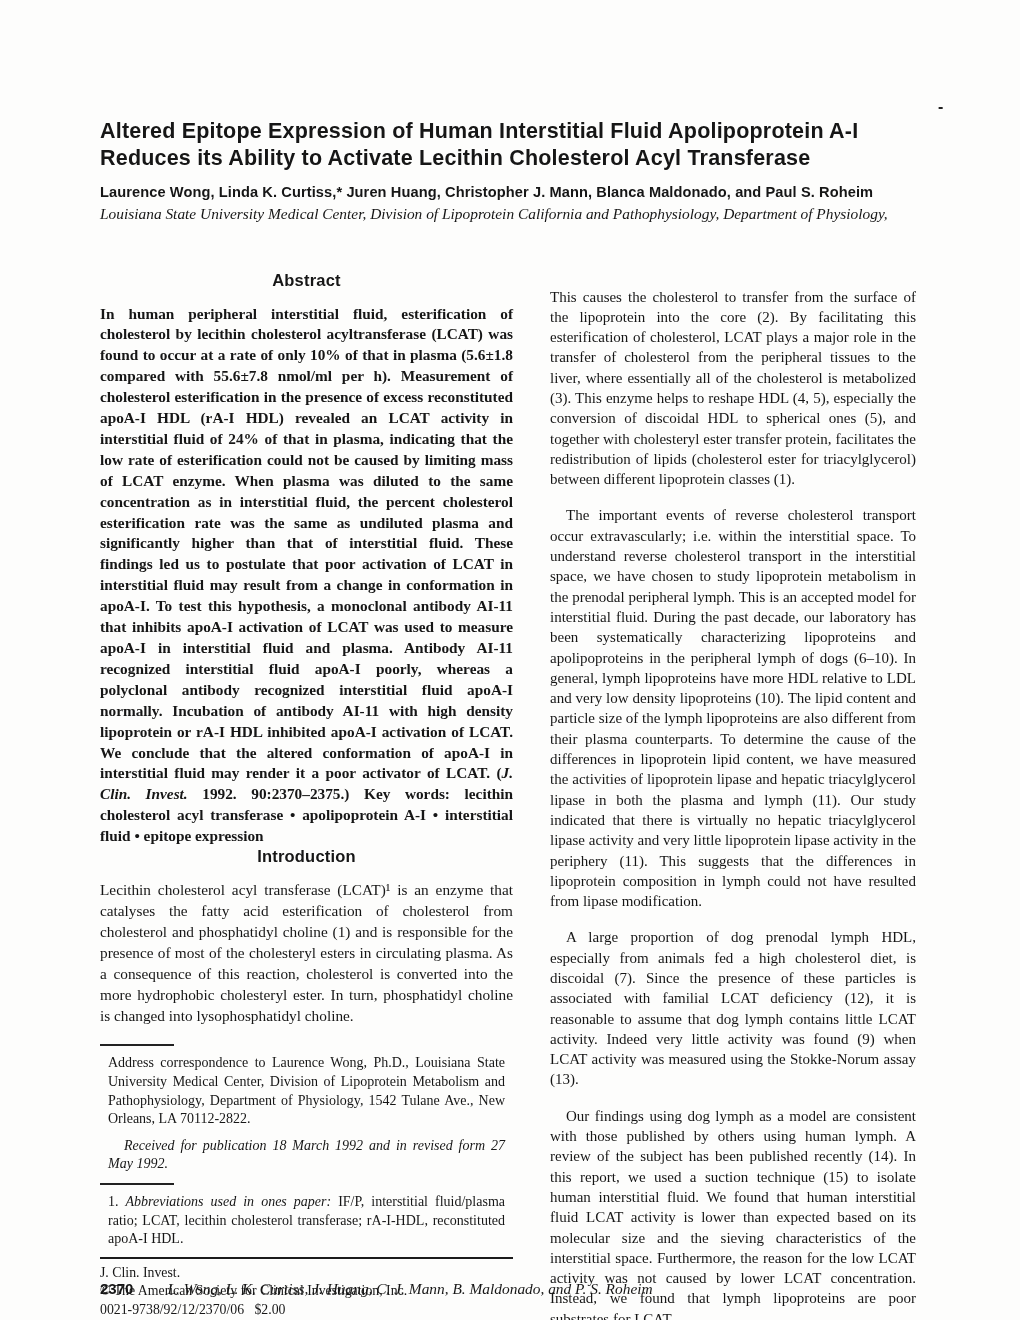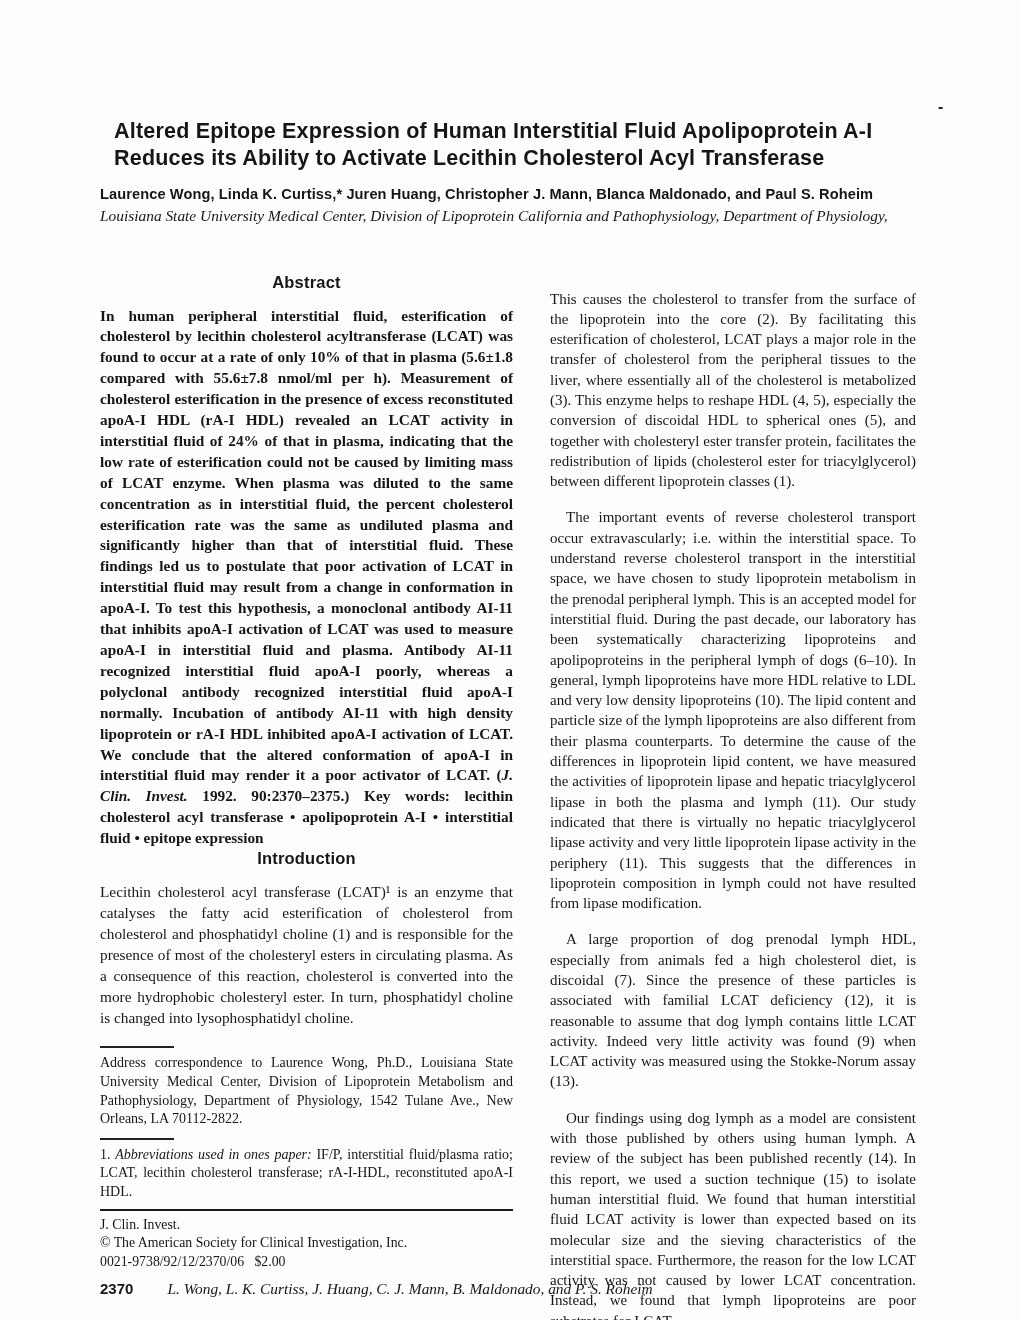--- a/index.html
+++ b/index.html
@@ -69,21 +69,21 @@
     line-height:20.3px;
     text-align:justify;
   }
   .ind{text-indent:16px;}
   .ital{font-style:italic;}
   
   .fn-block{margin-top:18px;}
   .rule-short{width:74px;height:0;border:none;border-top:2px solid #222;margin:0 0 6px 0;}
   .rule-short2{margin-top:9px;}
   .fn{
-    margin:0;
+    margin:8px;
     font-size:14px;
     line-height:18.6px;
     text-align:justify;
   }
   .fn-received{font-style:italic;text-indent:16px;}
   .rule-long{height:0;border:none;border-top:2.5px solid #1b1b1b;margin:7px 0 5px 0;}
   .journal-line{
     display:block;
     font-size:13.8px;
     line-height:18.6px;
@@ -125,21 +125,21 @@
 </head>
 <body>
 
 <div class="page">
 
   <span class="scan-mark">-</span>
 
   <div class="content">
 
     <header class="article-header">
-      <h1 style="margin:14px;">
+      <h1 style="margin:0;">
         <span class="title-line">Altered Epitope Expression of Human Interstitial Fluid Apolipoprotein A-I</span>
         <span class="title-line">Reduces its Ability to Activate Lecithin Cholesterol Acyl Transferase</span>
       </h1>
       <p class="authors">Laurence Wong, Linda K. Curtiss,* Juren Huang, Christopher J. Mann, Blanca Maldonado, and Paul S. Roheim</p>
       <p class="affiliation">
         <span class="affil-line">Louisiana State University Medical Center, Division of Lipoprotein California and Pathophysiology, Department of Physiology,</span>
       </p>
     </header>
 
     <div class="columns">
@@ -147,20 +147,21 @@
       <div class="col-left">
         <h2 class="section">Abstract</h2>
         <p class="abstract-body"><span>In human peripheral interstitial fluid, esterification of cholesterol by lecithin cholesterol acyltransferase (LCAT) was found to occur at a rate of only 10% of that in plasma (5.6±1.8 compared with 55.6±7.8 nmol/ml per h). Measurement of cholesterol esterification in the presence of excess reconstituted apoA-I HDL (rA-I HDL) revealed an LCAT activity in interstitial fluid of 24% of that in plasma, indicating that the low rate of esterification could not be caused by limiting mass of LCAT enzyme. When plasma was diluted to the same concentration as in interstitial fluid, the percent cholesterol esterification rate was the same as undiluted plasma and significantly higher than that of interstitial fluid. These findings led us to postulate that poor activation of LCAT in interstitial fluid may result from a change in conformation in apoA-I. To test this hypothesis, a monoclonal antibody AI-11 that inhibits apoA-I activation of LCAT was used to measure apoA-I in interstitial fluid and plasma. Antibody AI-11 recognized interstitial fluid apoA-I poorly, whereas a polyclonal antibody recognized interstitial fluid apoA-I normally. Incubation of antibody AI-11 with high density lipoprotein or rA-I HDL inhibited apoA-I activation of LCAT. We conclude that the altered conformation of apoA-I in interstitial fluid may render it a poor activator of LCAT. (</span><span class="ital">J. Clin. Invest.</span><span> 1992. 90:2370–2375.) Key words: lecithin cholesterol acyl transferase • apolipoprotein A-I • interstitial fluid • epitope expression</span></p>
 
         <h2 class="section intro-head">Introduction</h2>
         <p class="body-text">Lecithin cholesterol acyl transferase (LCAT)¹ is an enzyme that catalyses the fatty acid esterification of cholesterol from cholesterol and phosphatidyl choline (1) and is responsible for the presence of most of the cholesteryl esters in circulating plasma. As a consequence of this reaction, cholesterol is converted into the more hydrophobic cholesteryl ester. In turn, phosphatidyl choline is changed into lysophosphatidyl choline.</p>
 
         <div class="fn-block">
           <hr class="rule-short">
           <p class="fn">Address correspondence to Laurence Wong, Ph.D., Louisiana State University Medical Center, Division of Lipoprotein Metabolism and Pathophysiology, Department of Physiology, 1542 Tulane Ave., New Orleans, LA 70112-2822.</p>
+          <p class="fn fn-received">Received for publication 18 March 1992 and in revised form 27 May 1992.</p>
           <hr class="rule-short rule-short2">
           <p class="fn"><span>1. </span><span class="ital">Abbreviations used in ones paper:</span><span> IF/P, interstitial fluid/plasma ratio; LCAT, lecithin cholesterol transferase; rA-I-HDL, reconstituted apoA-I HDL.</span></p>
           <hr class="rule-long">
           <p class="fn" style="margin:0;">
             <span class="journal-line">J. Clin. Invest.</span>
             <span class="journal-line">© The American Society for Clinical Investigation, Inc.</span>
             <span class="journal-line">0021-9738/92/12/2370/06&nbsp;&nbsp;&nbsp;$2.00</span>
 
           </p>
         </div>

